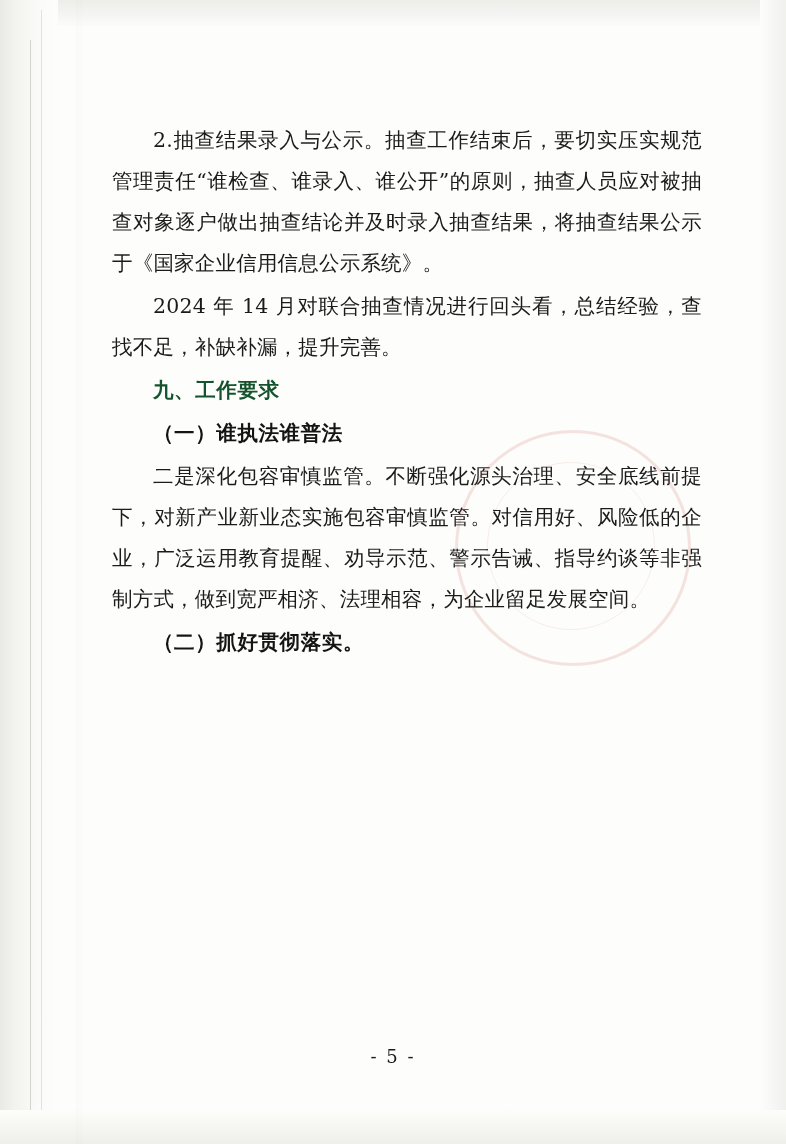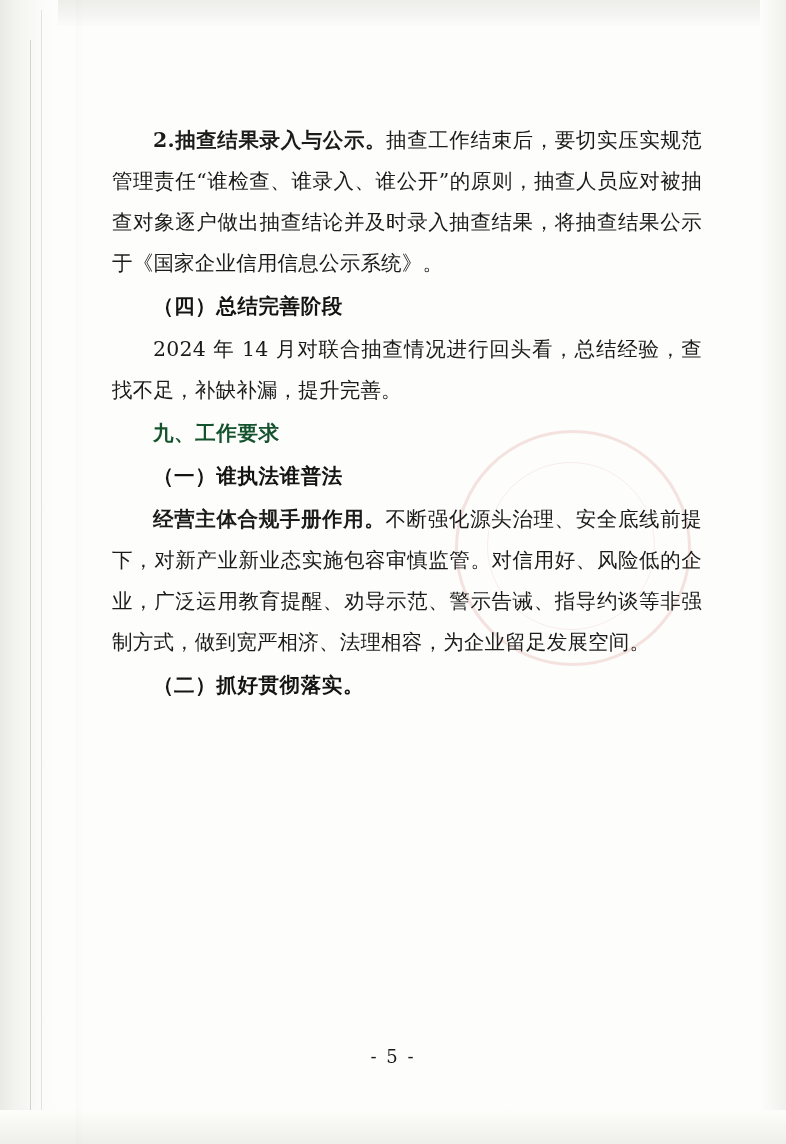--- a/index.html
+++ b/index.html
@@ -106,21 +106,21 @@
     line-height: 41px;
     color: #1b1b1b;
     text-align: justify;
     text-justify: inter-ideograph;
     letter-spacing: 0.2px;
   }
   p.para.indent {
     text-indent: 2em;
   }
   .bold-lead {
-    font-weight: bold;
+    font-weight: normal;
   }
   
   p.heading {
     margin: 0 0 2px 0;
     font-size: 20.5px;
     line-height: 41px;
     color: #141414;
     font-weight: bold;
     text-indent: 2em;
     letter-spacing: 0.6px;
@@ -168,30 +168,29 @@
   <div class="scan-edge-bottom"></div>
   <div class="fold" style="left:76px;"></div>
 
   <div class="seal-ghost"></div>
   <div class="seal-ghost inner"></div>
 
   <div id="body-text">
 
     <p class="para indent"><span class="bold-lead">2.抽查结果录入与公示。</span><span>抽查工作结束后，要切实压实规范管理责任“谁检查、谁录入、谁公开”的原则，抽查人员应对被抽查对象逐户做出抽查结论并及时录入抽查结果，将抽查结果公示于《国家企业信用信息公示系统》。</span></p>
 
-    <p class="heading">（四）总结完善阶段</p>
 
     <p class="para indent"><span>2024 年 14 月对联合抽查情况进行回头看，总结经验，查找不足，补缺补漏，提升完善。</span></p>
 
     <p class="heading-main">九、工作要求</p>
 
     <p class="heading">（一）谁执法谁普法</p>
 
 
-    <p class="para indent"><span class="bold-lead">经营主体合规手册作用。</span><span>不断强化源头治理、安全底线前提下，对新产业新业态实施包容审慎监管。对信用好、风险低的企业，广泛运用教育提醒、劝导示范、警示告诫、指导约谈等非强制方式，做到宽严相济、法理相容，为企业留足发展空间。</span></p>
+    <p class="para indent"><span class="bold-lead">二是深化包容审慎监管。</span><span>不断强化源头治理、安全底线前提下，对新产业新业态实施包容审慎监管。对信用好、风险低的企业，广泛运用教育提醒、劝导示范、警示告诫、指导约谈等非强制方式，做到宽严相济、法理相容，为企业留足发展空间。</span></p>
 
     <p class="heading">（二）抓好贯彻落实。</p>
 
 
   </div>
 
   <div id="page-number">- 5 -</div>
 
 </div>
 

